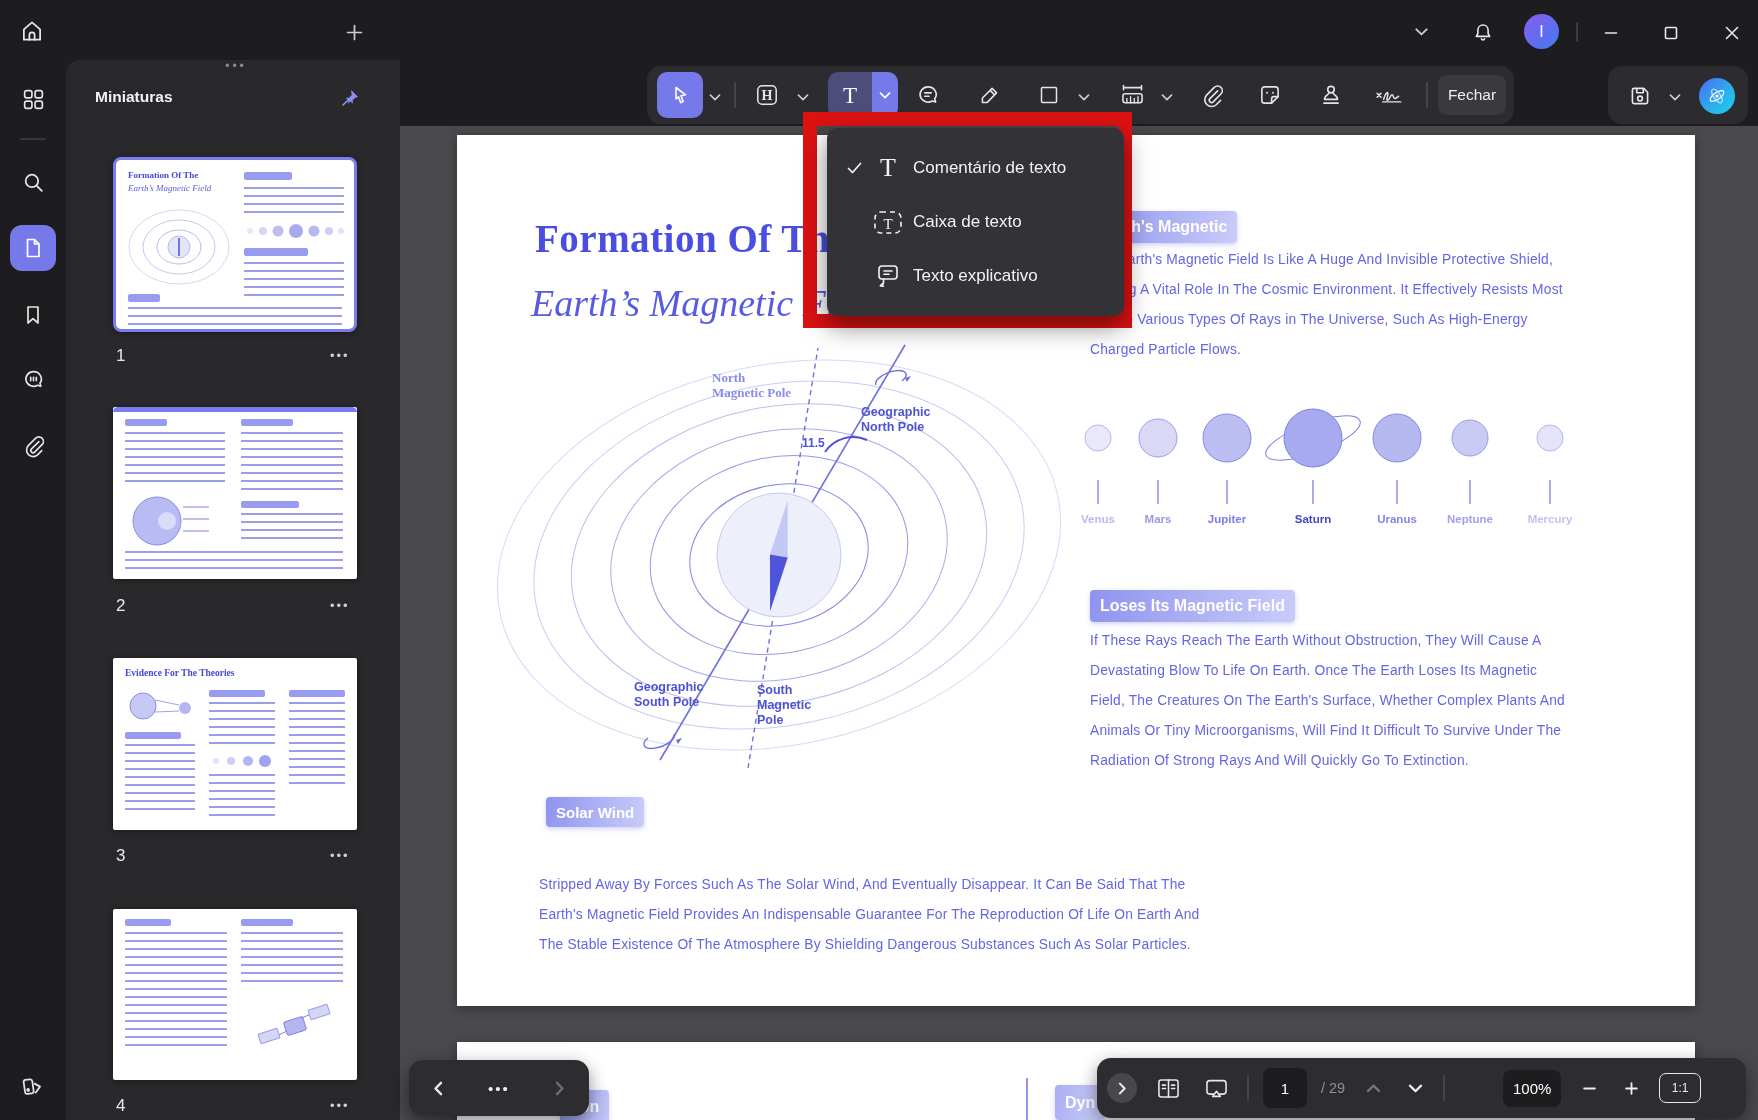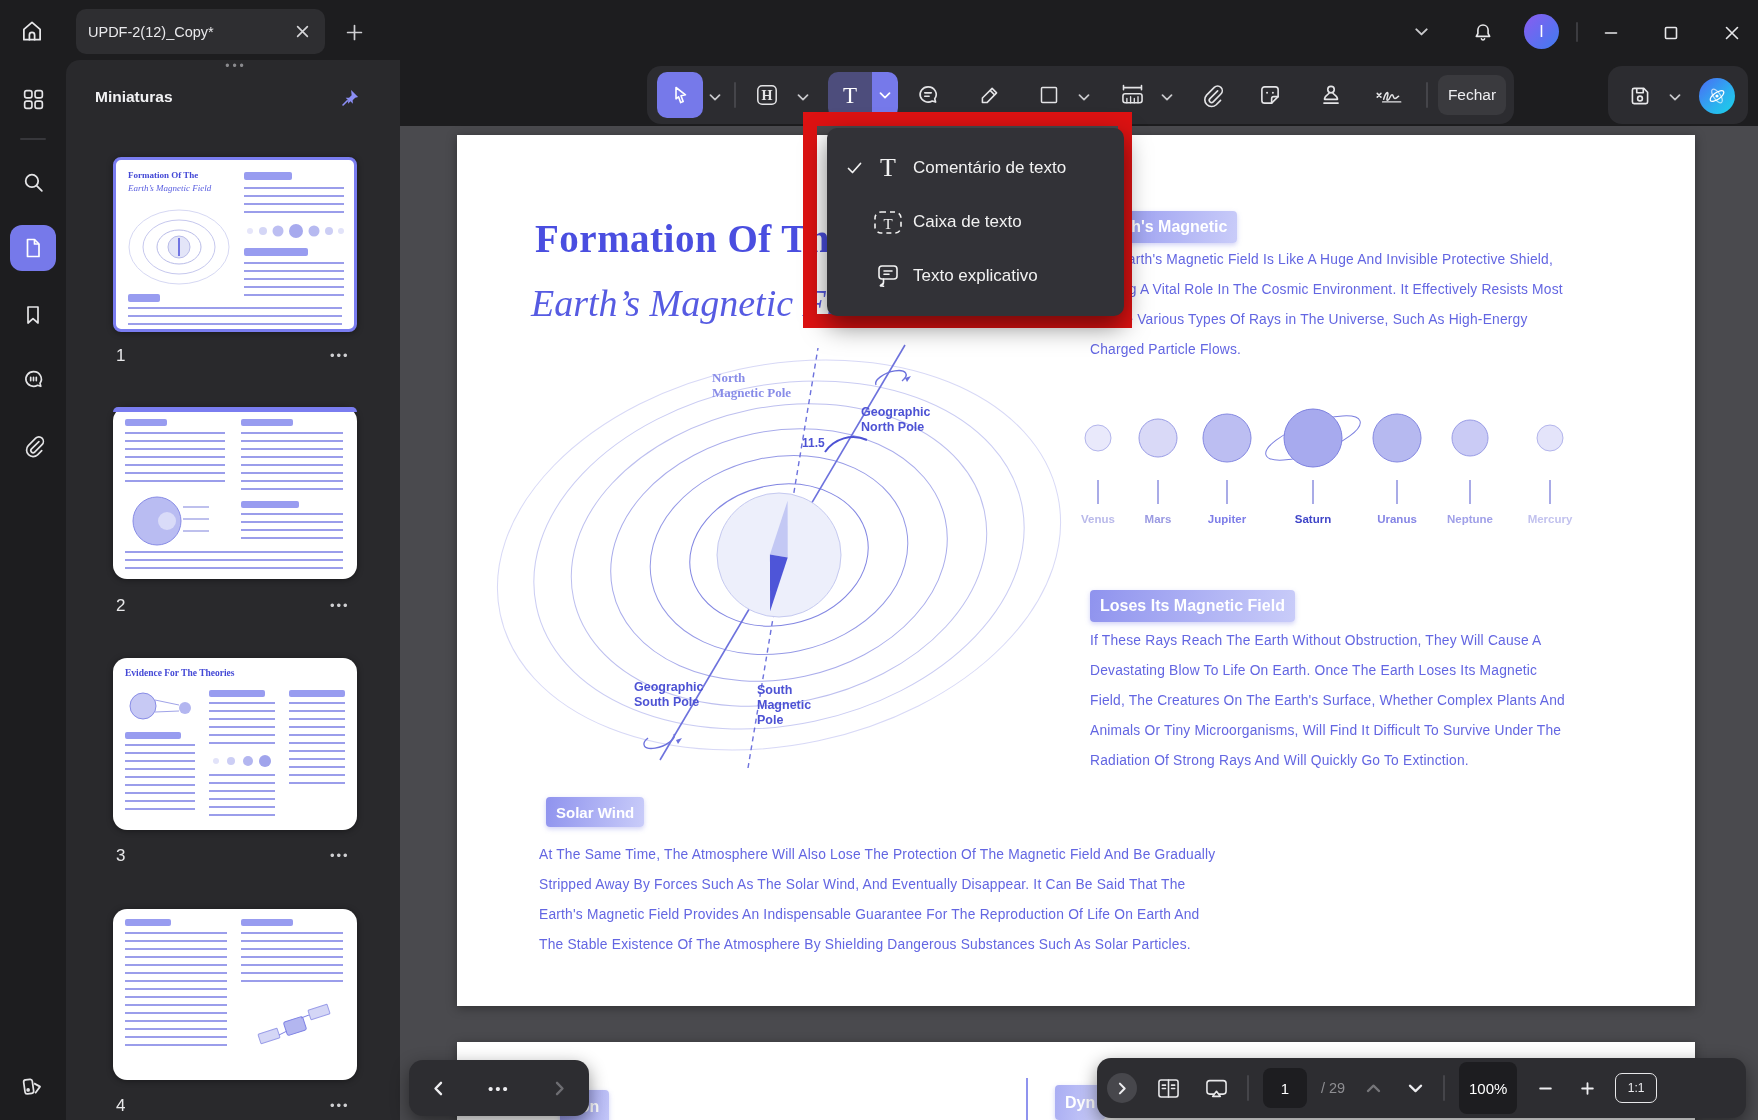--- a/index.html
+++ b/index.html
@@ -18,21 +18,21 @@
   .bodyline{position:absolute;color:#6366e2;font-size:13.8px;white-space:nowrap;letter-spacing:.2px;}
   .badge{position:absolute;background:linear-gradient(100deg,#8f93ee 0%,#c9ccf9 100%);
          color:#ffffff;font-weight:bold;border-radius:4px;display:flex;align-items:center;
          padding:0 10px;box-shadow:0 2px 5px rgba(120,123,230,.35);}
   .dlabel{position:absolute;color:#4d52d4;font-weight:bold;font-size:12.5px;line-height:15px;white-space:pre-line;}
   .planet-label{position:absolute;transform:translateX(-50%);font-weight:bold;font-size:11.5px;}
   
   #red-annot{border:14px solid #dd1212;}
   .menu-item{display:flex;align-items:center;height:54px;padding-left:16px;color:#f2f2f2;font-size:17px;}
   
-  .thumb{position:absolute;background:#ffffff;border-radius:14px;box-shadow:0 1px 6px rgba(0,0,0,.4);}
+  .thumb{position:absolute;background:#ffffff;border-radius:2px;box-shadow:0 1px 6px rgba(0,0,0,.4);}
   .sim{background:repeating-linear-gradient(180deg,rgba(112,116,226,.7) 0 2.5px,transparent 2.5px 8px);}
   .mbadge{position:absolute;background:#989cf0;border-radius:2px;}
   .thumb-num{position:absolute;color:#e8e8ea;font-size:17px;}
   .thumb-dots{position:absolute;color:#cfcfd2;font-size:13px;letter-spacing:2px;}
   .statusbar{background:#2d2d31;border-radius:14px;box-shadow:0 6px 18px rgba(0,0,0,.45);display:flex;align-items:center;}
   .numbox{background:#1d1d20;border-radius:8px;color:#fff;display:flex;align-items:center;justify-content:center;}
 </style>
 </head>
 <body>
 
@@ -59,28 +59,20 @@
 
   <div class="abs ic" style="left:12px;top:12px;width:40px;height:38px;">
     <span>
       <svg width="26" height="26" viewBox="0 0 24 24" fill="none" stroke="#e8e8ea" stroke-width="1.6" stroke-linejoin="round" stroke-linecap="round">
         <path d="M4.5 10.5 12 4l7.5 6.5V20h-15z"></path>
           <path d="M9.6 20v-4.3a2.4 2.4 0 0 1 4.8 0V20"></path>
       </svg>
     </span>
   </div>
 
-  <div class="abs" style="left:76px;top:9px;width:249px;height:45px;background:#2e2e31;border-radius:10px;display:flex;align-items:center;padding:0 12px;box-sizing:border-box;">
-    <span style="font-size:14.5px;color:#e9e9ec;flex:1;white-space:nowrap;">UPDF-2(12)_Copy*</span>
-    <span class="ic" style="width:22px;height:22px;">
-      <svg width="13" height="13" viewBox="0 0 12 12">
-          <path d="M1.5 1.5 10.5 10.5 M10.5 1.5 1.5 10.5" stroke="#d6d6d9" stroke-width="1.5" stroke-linecap="round"></path>
-        </svg>
-    </span>
-  </div>
 
   <div class="abs ic" style="left:340px;top:18px;width:28px;height:28px;">
     <svg width="17" height="17" viewBox="0 0 16 16">
         <path d="M8 1.5v13M1.5 8h13" stroke="#cfcfd2" stroke-width="1.6" stroke-linecap="round"></path>
       </svg>
   </div>
 
   <div class="abs ic" style="left:1409px;top:26px;width:24px;height:12px;">
     <svg class="chev" style="width:15px;height:8px;">
         <use href="#sym-chev"></use>
@@ -520,21 +512,20 @@
   </div>
   <div class="bodyline" style="left:1090px;top:633px;">If These Rays Reach The Earth Without Obstruction, They Will Cause A</div>
   <div class="bodyline" style="left:1090px;top:663px;">Devastating Blow To Life On Earth. Once The Earth Loses Its Magnetic</div>
   <div class="bodyline" style="left:1090px;top:693px;">Field, The Creatures On The Earth's Surface, Whether Complex Plants And</div>
   <div class="bodyline" style="left:1090px;top:723px;">Animals Or Tiny Microorganisms, Will Find It Difficult To Survive Under The</div>
   <div class="bodyline" style="left:1090px;top:753px;">Radiation Of Strong Rays And Will Quickly Go To Extinction.</div>
 
   <div class="badge" style="left:546px;top:797px;height:30px;font-size:15px;">
     <span>Solar Wind</span>
   </div>
-  <div class="bodyline" style="left:539px;top:847px;">At The Same Time, The Atmosphere Will Also Lose The Protection Of The Magnetic Field And Be Gradually</div>
   <div class="bodyline" style="left:539px;top:877px;">Stripped Away By Forces Such As The Solar Wind, And Eventually Disappear. It Can Be Said That The</div>
   <div class="bodyline" style="left:539px;top:937px;">The Stable Existence Of The Atmosphere By Shielding Dangerous Substances Such As Solar Particles.</div>
   <div class="bodyline" style="left:539px;top:907px;">Earth's Magnetic Field Provides An Indispensable Guarantee For The Reproduction Of Life On Earth And</div>
 
   <div class="abs page" style="left:457px;top:1042px;width:1238px;height:78px;"></div>
   <div class="badge" style="left:560px;top:1090px;height:34px;font-size:16px;background:linear-gradient(100deg,#989cf0,#c3c6f8);">
     <span>tion</span>
   </div>
   <div class="abs" style="left:1026px;top:1078px;width:2px;height:42px;background:#8f93ee;"></div>
   <div class="badge" style="left:1055px;top:1085px;height:35px;font-size:16px;background:linear-gradient(100deg,#a9adf3,#cdd0f9);">
@@ -587,21 +578,21 @@
       <svg class="chev" style="width:15px;height:9px;color:#76767a;">
           <use href="#sym-chev-up"></use>
         </svg>
     </span>
     <span class="ic" style="width:28px;height:28px;">
       <svg class="chev" style="width:15px;height:9px;color:#ededf0;">
           <use href="#sym-chev"></use>
         </svg>
     </span>
     <span class="sep-v" style="height:26px;"></span>
-    <span class="numbox" style="width:58px;height:52px;font-size:15px;">
+    <span class="numbox" style="width:58px;height:37px;font-size:15px;margin-left:44px;">
       <span>100%</span>
     </span>
     <span class="ic" style="width:28px;height:28px;">
       <svg width="15" height="15" viewBox="0 0 14 14">
           <path d="M2 7h10" stroke="#ededf0" stroke-width="1.7" stroke-linecap="round"></path>
         </svg>
     </span>
     <span class="ic" style="width:28px;height:28px;">
       <svg width="15" height="15" viewBox="0 0 14 14">
           <path d="M7 2v10M2 7h10" stroke="#ededf0" stroke-width="1.7" stroke-linecap="round"></path>

